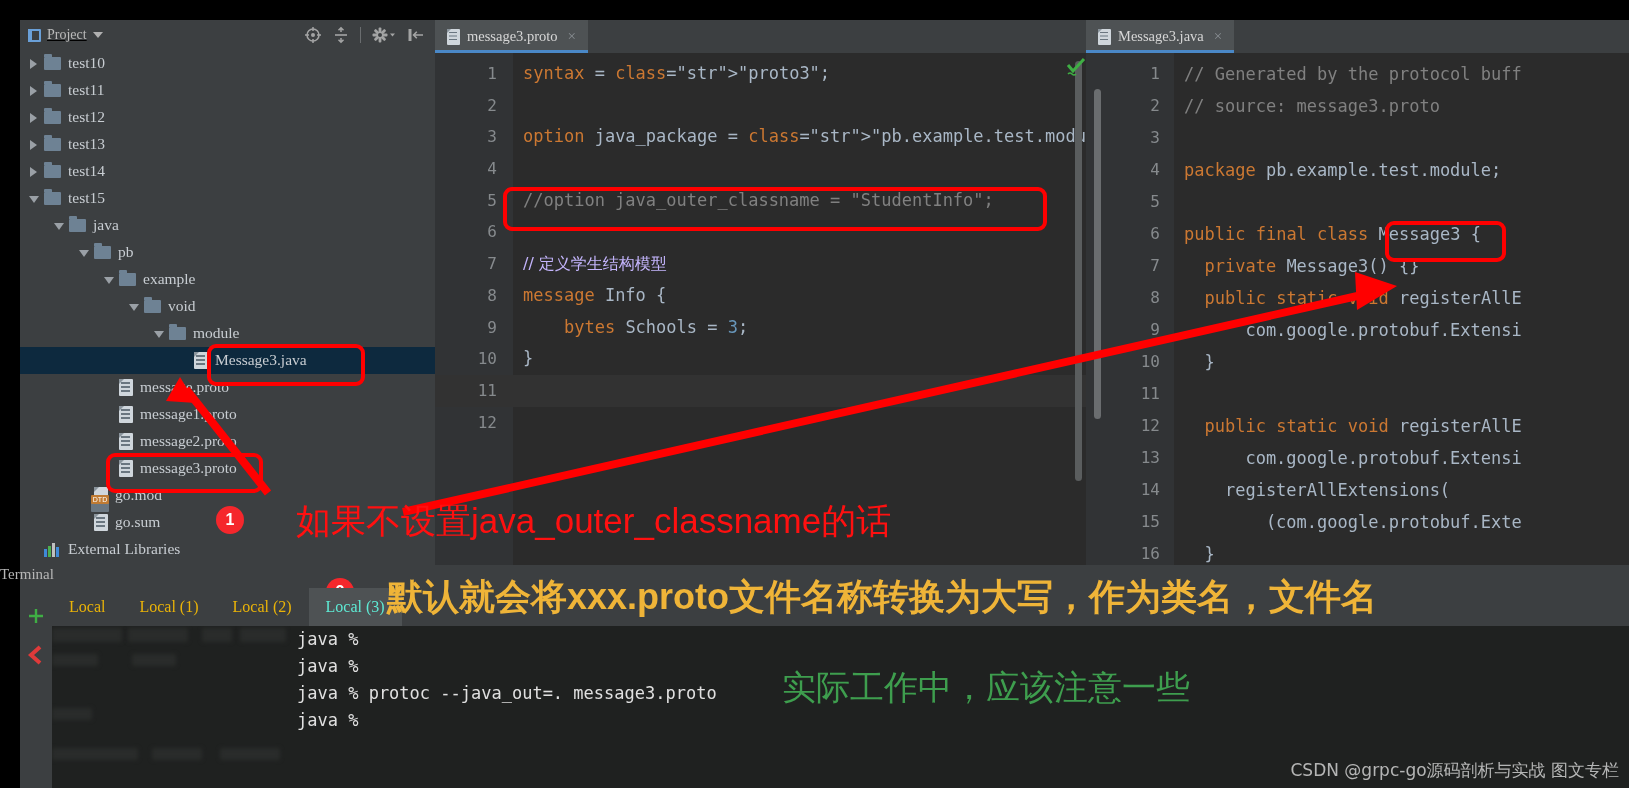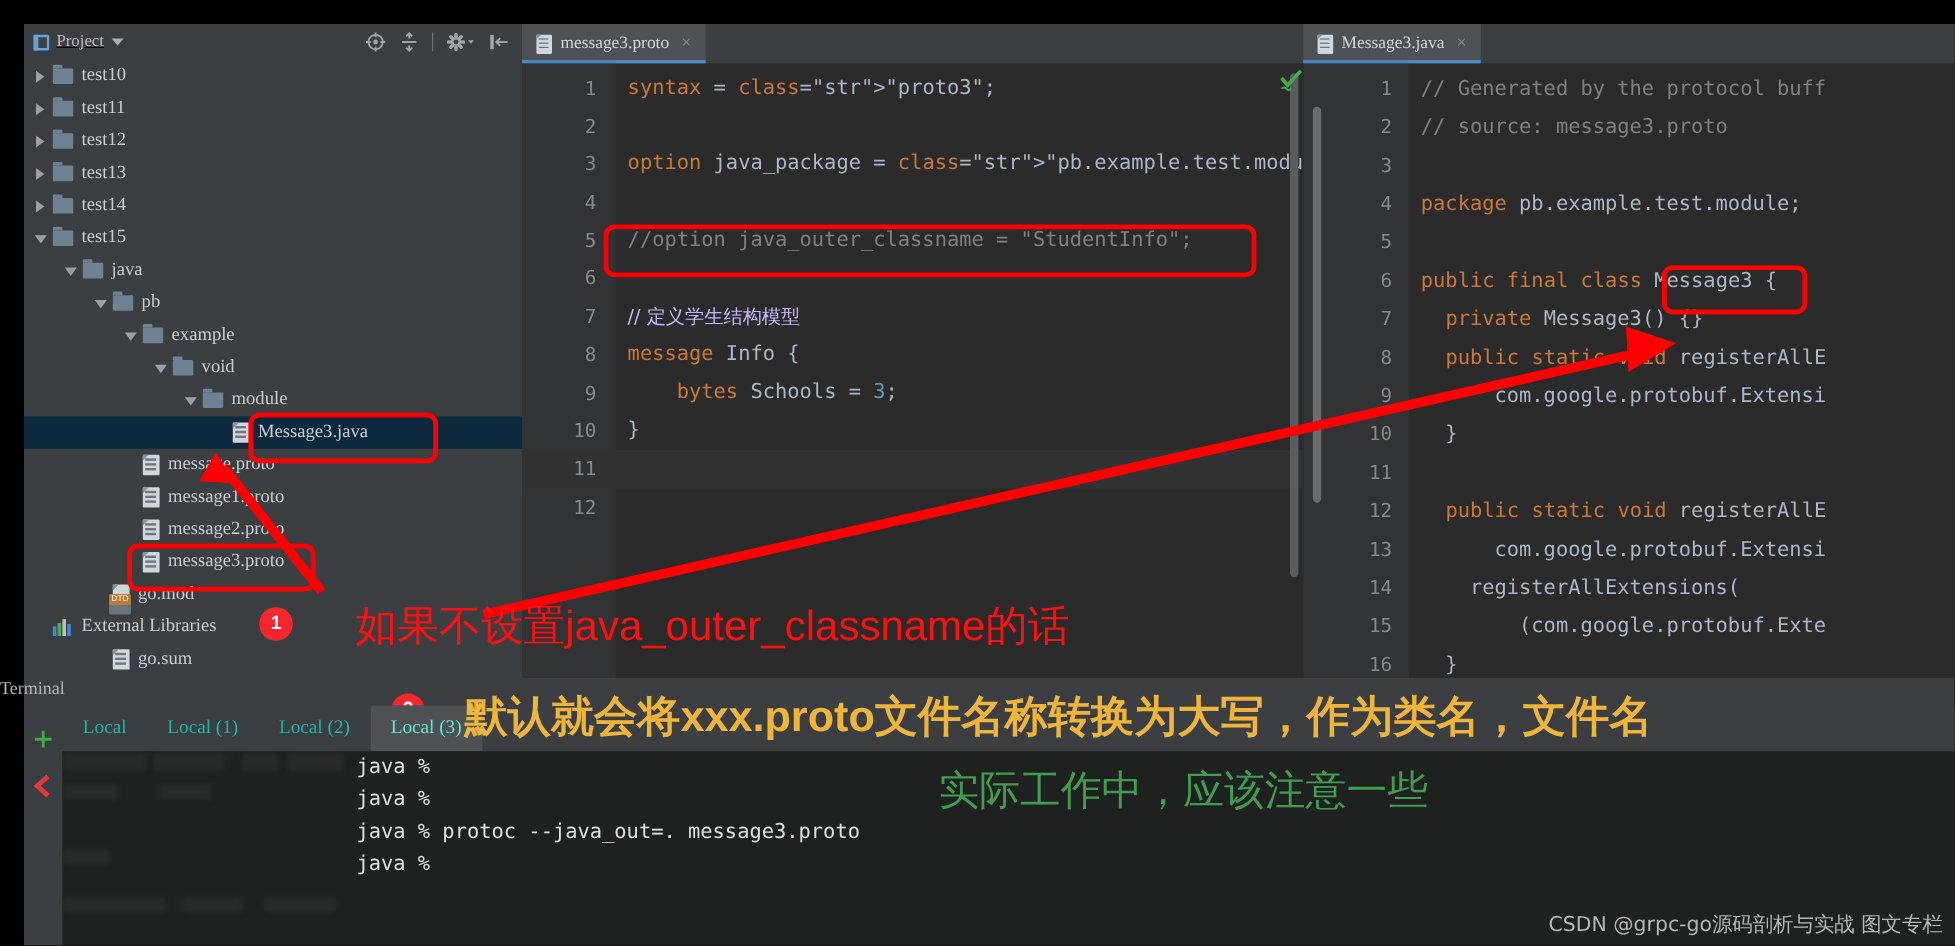--- a/index.html
+++ b/index.html
@@ -72,21 +72,21 @@
   .anno.red{color:#ff1010;font-size:35px;}
   .anno.yellow{color:#efb438;font-size:36px;font-weight:bold;}
   .anno.green{color:#3e9e4e;font-size:34px;}
   .watermark{position:absolute;right:10px;bottom:6px;color:#cfcfcf;font-size:17px;font-family:"DejaVu Sans",sans-serif;opacity:.85;}
 
   
   .term-label{position:absolute;left:0;top:566px;color:#b6b6b6;font-size:15px;font-family:"Liberation Serif",serif;}
   .term{position:absolute;left:20px;top:588px;width:1609px;height:200px;background:#3c3f41;}
   .term-side{position:absolute;left:0;top:0;width:32px;height:200px;background:#3c3f41;}
   .term-tabs{position:absolute;left:32px;top:0;height:38px;display:flex;align-items:stretch;}
-  .ttab{display:flex;align-items:center;padding:0 17px;color:#14b8a6;font-size:16px;font-family:"Liberation Serif",serif;}
+  .ttab{display:flex;align-items:center;padding:0 17px;color:#eab308;font-size:16px;font-family:"Liberation Serif",serif;}
   .ttab.active{background:#4e5254;color:#5eead4;}
   .term-body{position:absolute;left:32px;top:38px;right:0;bottom:0;background:#1f2120;overflow:hidden;}
   .tline{height:27px;line-height:27px;font-family:"DejaVu Sans Mono",monospace;font-size:17px;color:#e0e0e0;white-space:pre;padding-left:245px;}
   .blurblk{position:absolute;background:#2a2c2b;border-radius:2px;filter:blur(2px);}
 </style>
 </head>
 <body>
 
 <div id="root">
 
@@ -235,35 +235,35 @@
             <span class="fileico"></span>
             <span class="lbl">message3.proto</span>
           </div>
           <div class="row">
             <span style="width: 56px; flex: 0 0 auto;"></span>
             <span class="arrow"></span>
             <span class="fileico dtd"></span>
             <span class="lbl">go.mod</span>
           </div>
           <div class="row">
+            <span style="width: 56px; flex: 0 0 auto;"></span>
+            <span class="arrow"></span>
+            <span class="fileico"></span>
+            <span class="lbl">go.sum</span>
+          </div>
+          <div class="row">
             <span style="width: 6px; flex: 0 0 auto;"></span>
             <span class="arrow"></span>
             <span class="libico">
               <i style="background: rgb(63, 138, 216); height: 8px;"></i>
               <i style="background: rgb(76, 175, 80); height: 11px;"></i>
               <i style="background: rgb(192, 192, 192); height: 14px;"></i>
               <i style="background: rgb(63, 138, 216); height: 10px;"></i>
             </span>
             <span class="lbl">External Libraries</span>
-          </div>
-          <div class="row">
-            <span style="width: 56px; flex: 0 0 auto;"></span>
-            <span class="arrow"></span>
-            <span class="fileico"></span>
-            <span class="lbl">go.sum</span>
           </div>
         </div>
     </div>
 
     <div class="ed-left">
       <div class="tabbar">
         <div class="tab active">
           <span class="tabfile"></span>
           <span>message3.proto</span>
           <span class="x">×</span>
@@ -387,15 +387,15 @@
       <div id="termLines" style="position:absolute;left:0;right:0;top:0;">
           <div class="tline">java % </div>
           <div class="tline">java % </div>
           <div class="tline">java % protoc --java_out=. message3.proto</div>
           <div class="tline">java % </div>
         </div>
     </div>
   </div>
 
   <div class="anno yellow" style="left:387px;top:573px;">默认就会将xxx.proto文件名称转换为大写，作为类名，文件名</div>
-  <div class="anno green" style="left:782px;top:636px;">实际工作中，应该注意一些</div>
+  <div class="anno green" style="left:782px;top:665px;">实际工作中，应该注意一些</div>
   <div class="watermark">CSDN @grpc-go源码剖析与实战 图文专栏</div>
 </div>
 
 </body></html>

